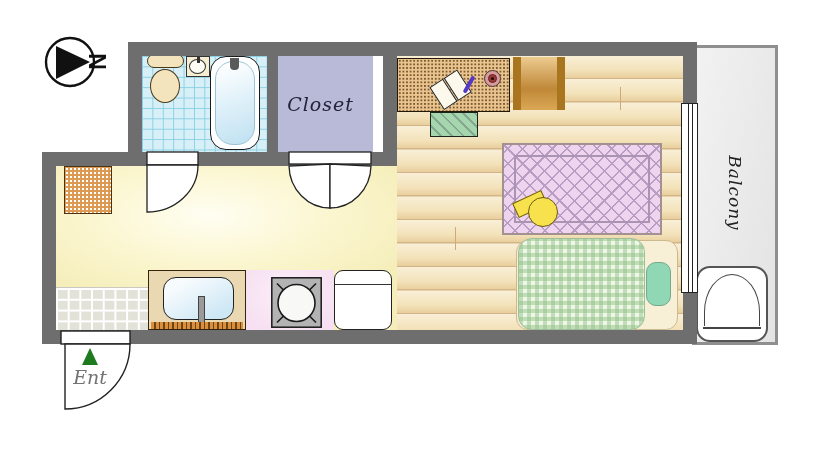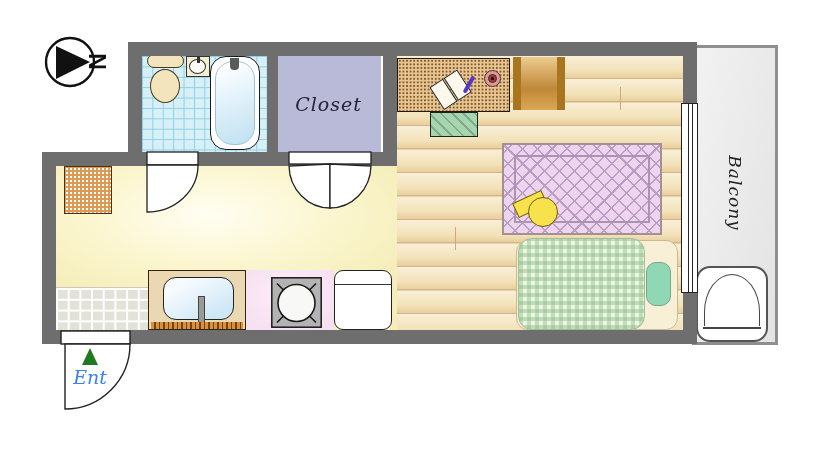--- a/index.html
+++ b/index.html
@@ -55,21 +55,21 @@
     border-top:1px solid #c9c9c0; border-right:1px solid #c9c9c0;
   }
   .bathroom-floor {
     left:142px; top:56px; width:125px; height:96px;
     background-color:#d7f0f8;
     background-image:linear-gradient(#8ad0e4 1px, transparent 1px),
                      linear-gradient(90deg,#8ad0e4 1px, transparent 1px);
     background-size:10.4px 10.4px;
   }
   .closet {
-    left:276px; top:56px; width:105px; height:96px;
+    left:268px; top:56px; width:105px; height:96px;
     background:#b9b9d8; display:flex; align-items:center; justify-content:center;
   }
   .closet-label {
     font-family:"DejaVu Serif", serif; font-style:italic;
     font-size:19px; color:#23233a; letter-spacing:1px;
   }
   .wood-floor {
     left:397px; top:56px; width:286px; height:274px;
     background:repeating-linear-gradient(180deg,
       #f9efd6 0px, #f3e2ba 14px, #e9cf9e 21.5px, #c9a878 22.3px, #f9efd6 23.5px);
@@ -176,21 +176,21 @@
   .d-bath { left:143px; top:149px; }
   .d-closet { left:286px; top:149px; }
   .d-ent { left:57px; top:327px; }
 
   
   .ent-triangle { left:82px; top:348px; width:0; height:0;
     border-left:8px solid transparent; border-right:8px solid transparent;
     border-bottom:17px solid #1e7a1e; }
   .ent-label { left:62px; top:366px; width:56px; text-align:center;
     font-family:"DejaVu Serif", serif; font-style:italic;
-    font-size:19px; color:#3b82f6; }
+    font-size:19px; color:#737373; }
 
   
   .compass-svg { left:40px; top:34px; }
   .compass-n { left:88px; top:48px; display:inline-block; transform:rotate(90deg);
     font-family:"Liberation Sans", sans-serif; font-weight:bold;
     font-size:23px; color:#111; }
 </style>
 </head>
 <body>
 

